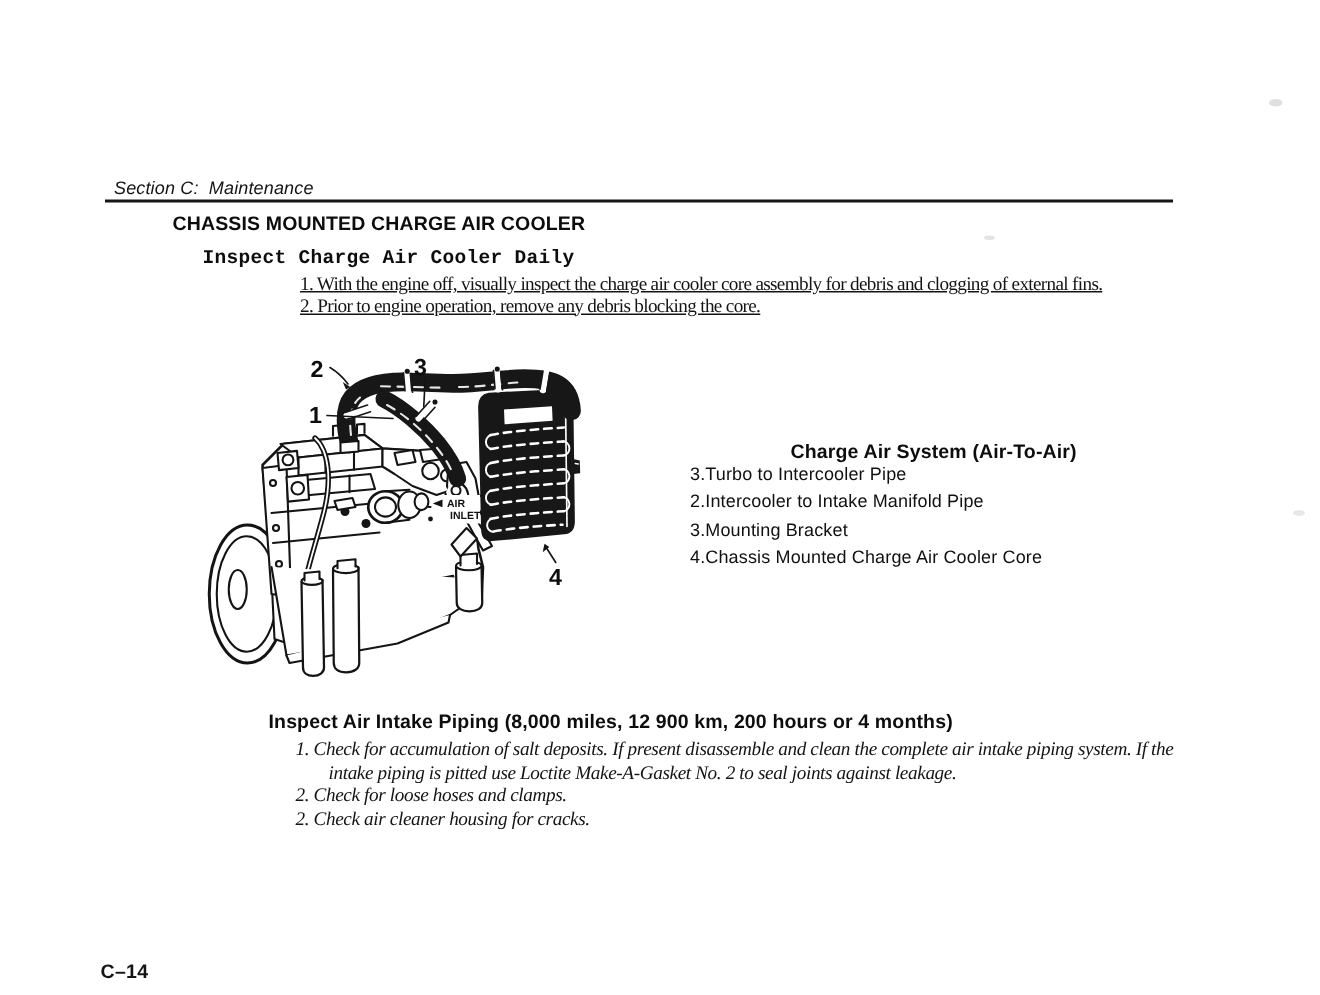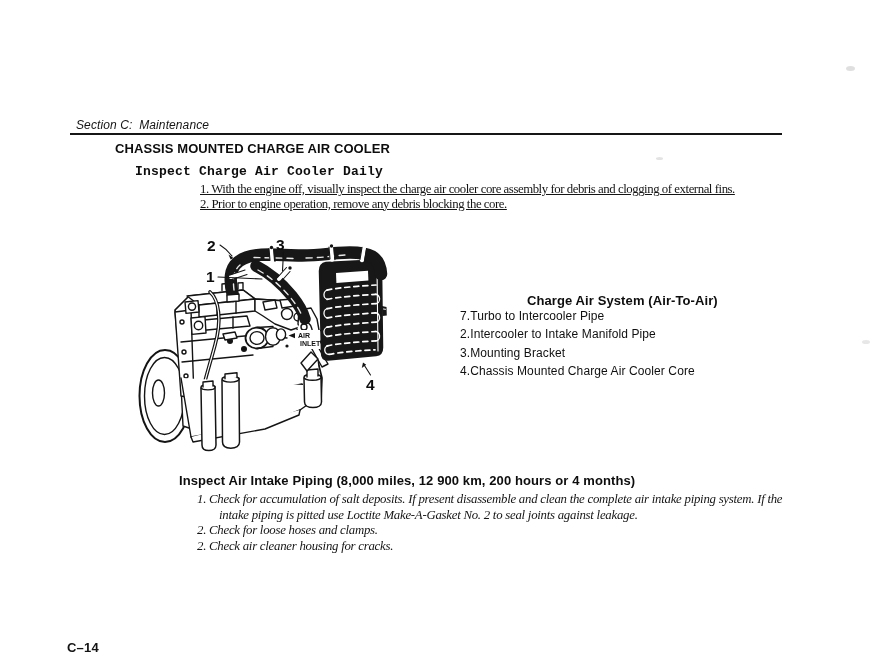--- a/index.html
+++ b/index.html
@@ -267,21 +267,21 @@
       <text x="165" y="120">INLET</text>
     </g>
     <path d="M160,107 l-6.5,2.6 l6.5,2.6 z" fill="#141414" stroke="none"></path>
   </g>
 </svg>
 </figure>
 
 <div class="abs txt fig-caption">Charge Air System (Air-To-Air)</div>
 
 <div class="abs legend">
-    <div>7.Turbo to Intercooler Pipe</div>
+    <div>3.Turbo to Intercooler Pipe</div>
     <div>2.Intercooler to Intake Manifold Pipe</div>
     <div>3.Mounting Bracket</div>
     <div>4.Chassis Mounted Charge Air Cooler Core</div>
   </div>
 
 <div class="abs txt h2b">Inspect Air Intake Piping (8,000 miles, 12 900 km, 200 hours or 4 months)</div>
 
 <div class="abs steps steps2">
     <div>1. Check for accumulation of salt deposits. If present disassemble and clean the complete air intake piping system. If the</div>
     <div class="cont">intake piping is pitted use Loctite Make-A-Gasket No. 2 to seal joints against leakage.</div>

